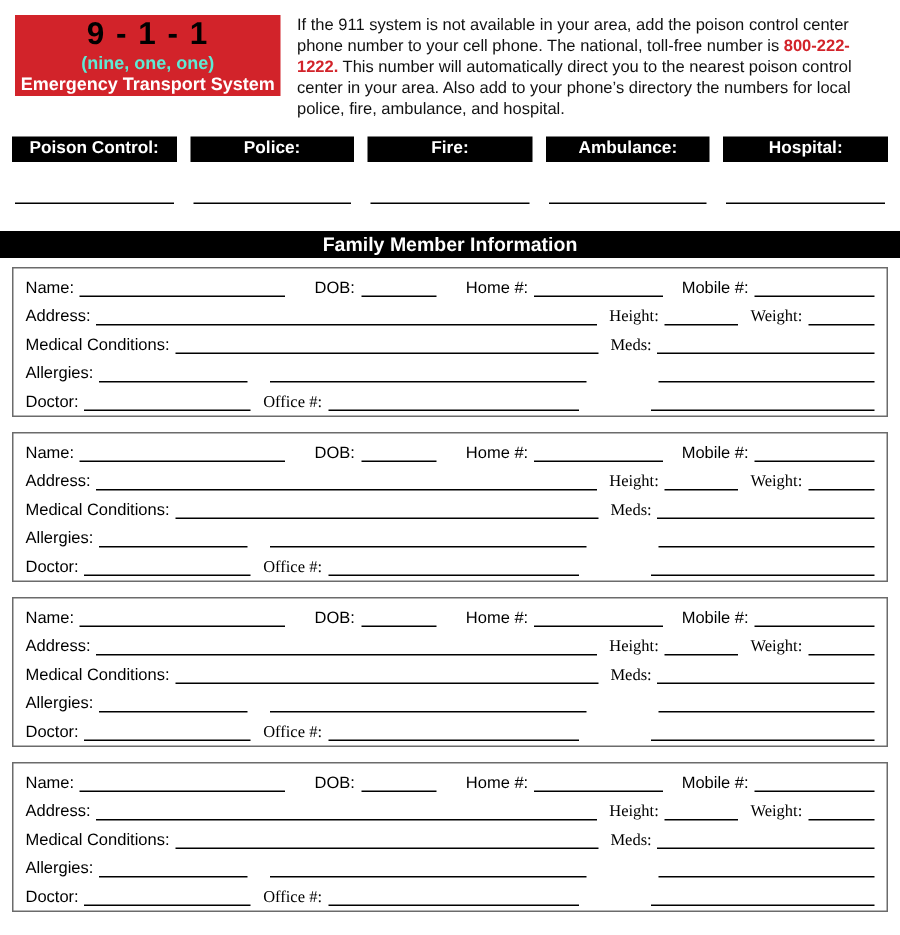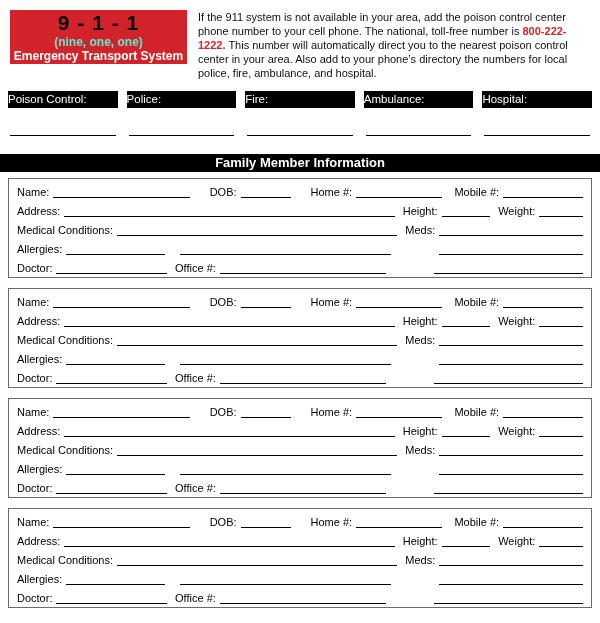--- a/index.html
+++ b/index.html
@@ -33,39 +33,39 @@
   .intro-text {
     margin-left: 11px; width: 392px;
     font-size: 11px; line-height: 14px; color: #111;
   }
   .intro-text .phone { color: #d2232a; font-weight: bold; }
 
   
   .contact-row { display: flex; gap: 9px; margin: 11px 8px 0 8px; }
   .contact-box {
     flex: 1; background: #000; color: #fff;
-    font-size: 11.5px; font-weight: normal; text-align: left;
+    font-size: 11.5px; font-weight: bold; text-align: center;
     height: 17px; line-height: 17px;
   }
 
   
   .fill-row { display: flex; gap: 13px; margin: 0 10px; height: 28px; align-items: flex-end; }
   .fill-row .fill-line { flex: 1; border-bottom: 1.6px solid #000; height: 4px; }
 
   
   .members { }
   .member-box {
     height: 100px; margin: 10px 8px 0 8px;
     border: 1px solid #6b6b6b; background: #fff;
     padding: 3px 8px 0 8px;
   }
   .member-box.first { margin-top: 6px; }
   .frow { display: flex; align-items: flex-end; height: 19px; }
   .lbl { font-size: 11px; line-height: 15px; white-space: nowrap; padding-bottom: 1px; }
-  .ml8  { margin-left: 8px; }
+  .ml8  { margin-left: 8px; font-family: Liberation Serif, serif; }
   .ml10 { margin-left: 20px; }
   .ml12 { margin-left: 12px; }
   .ln {
     flex-basis: 0; height: 4px; margin: 0 0 3px 4px;
     border-bottom: 1.3px solid #000;
   }
   .gap15 { margin-left: 15px; }
   .gap48 { margin-left: 48px; }
   
   .r1-name   { flex-grow: 1.50; }

